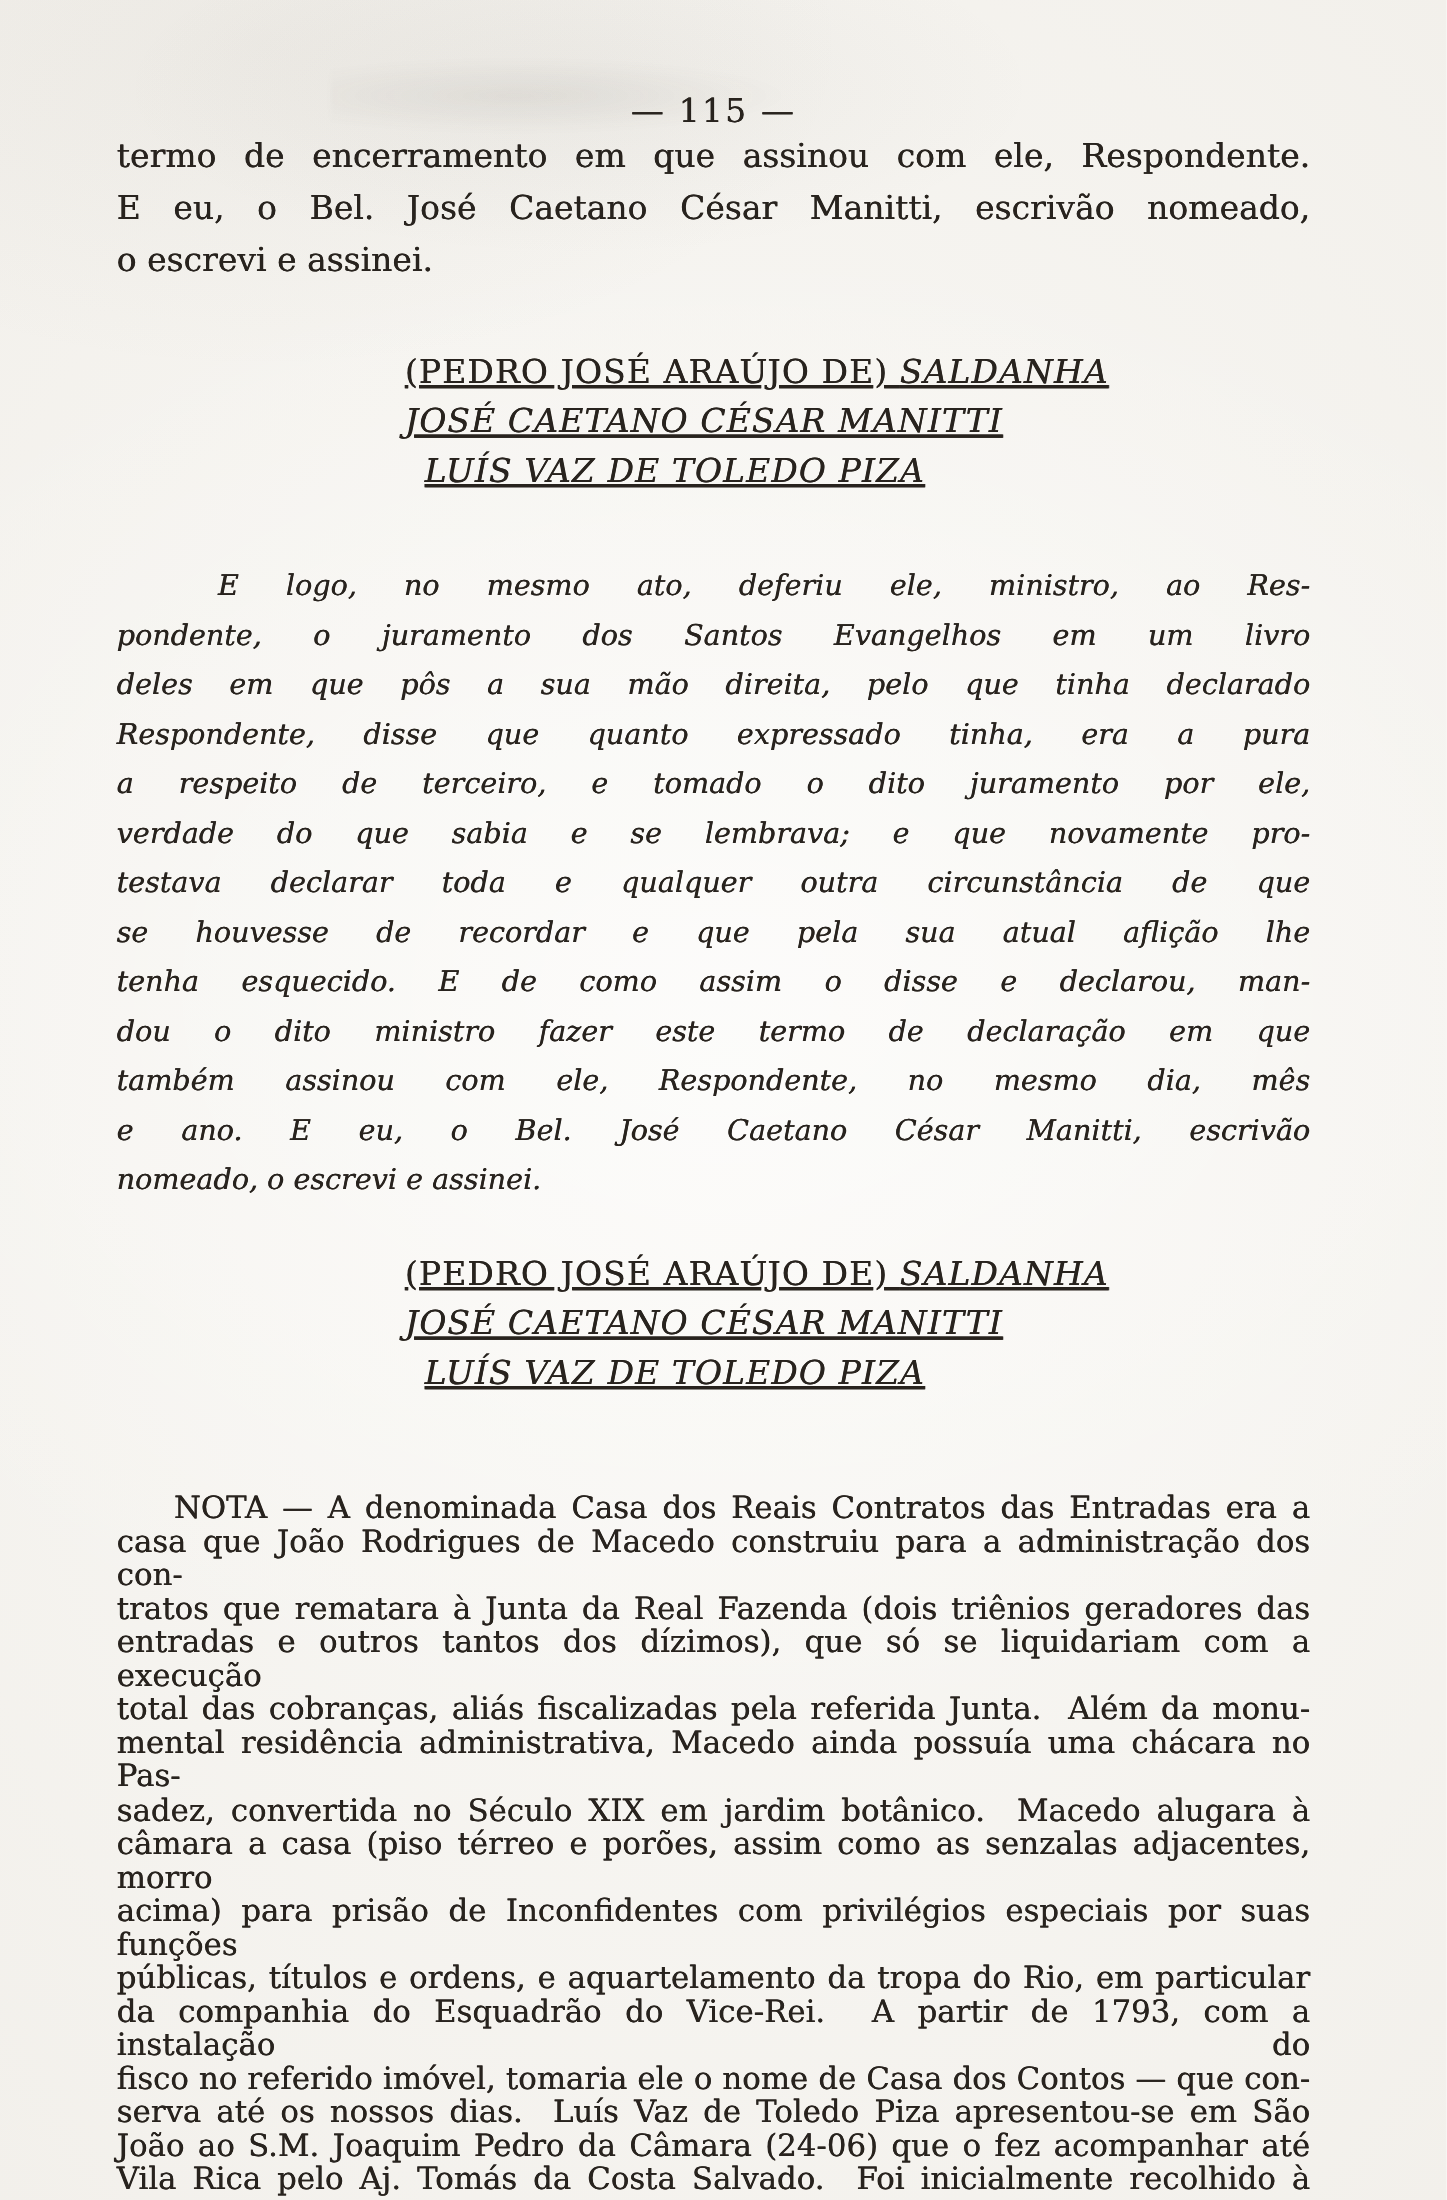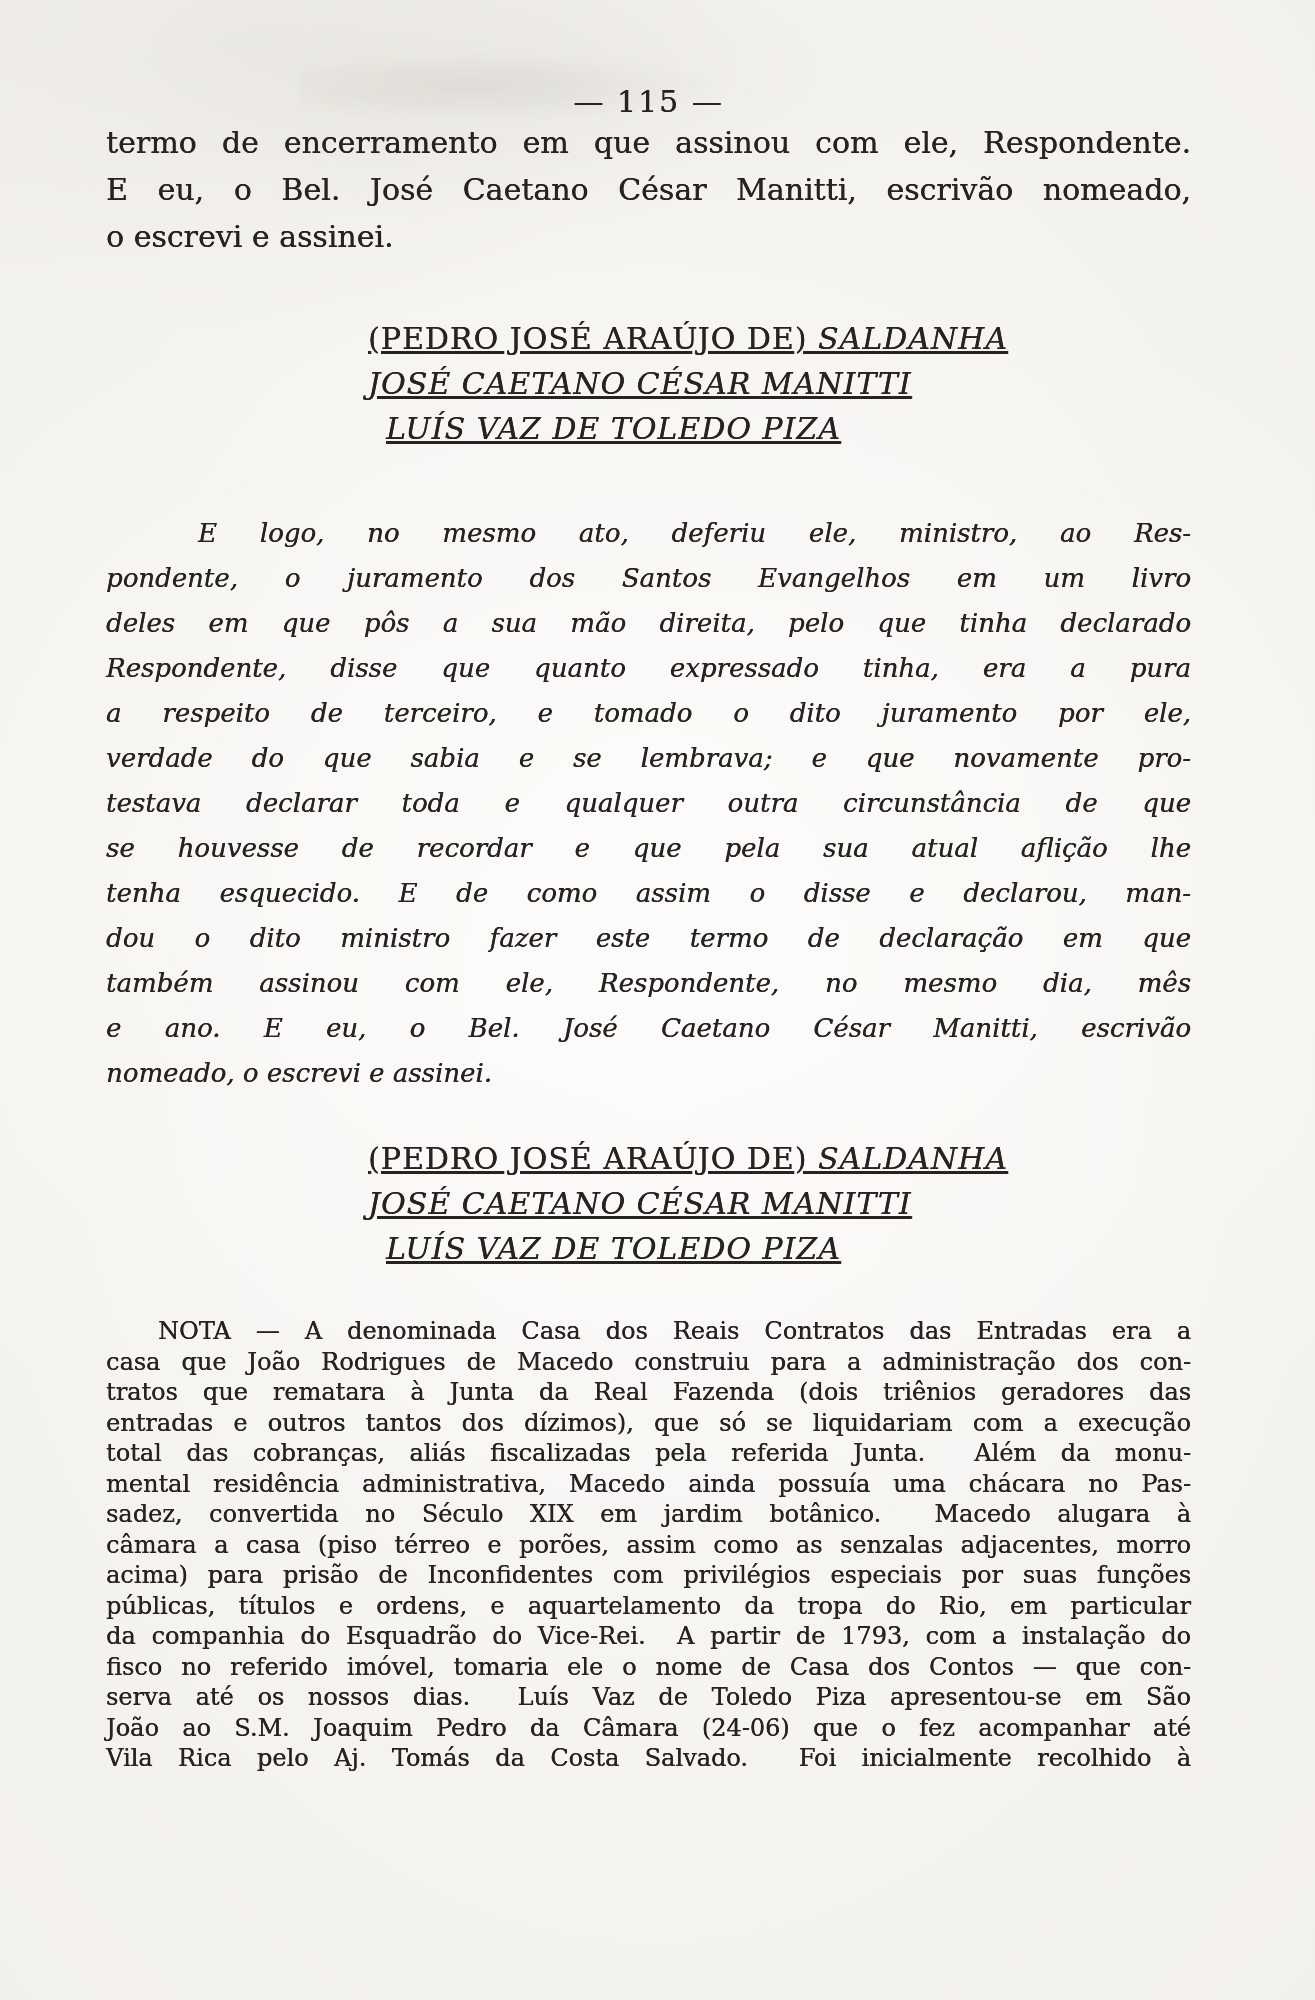--- a/index.html
+++ b/index.html
@@ -58,22 +58,22 @@
   .sig-line + .sig-line { margin-left: 18px; }
   .sig-roman { font-style: normal; }
   .sig-italic { font-style: italic; }
   .para2 {
     margin-top: 60px;
     font-size: 26px;
     line-height: 45px;
     font-style: italic;
   }
   .nota {
-    margin-top: 45px;
-    font-size: 24px;
+    margin-top: 85px;
+    font-size: 28px;
     line-height: 30.5px;
   }
 </style>
 </head>
 <body>
 
 <div class="page">
   <div class="smudge"></div>
   <div class="content">
 

